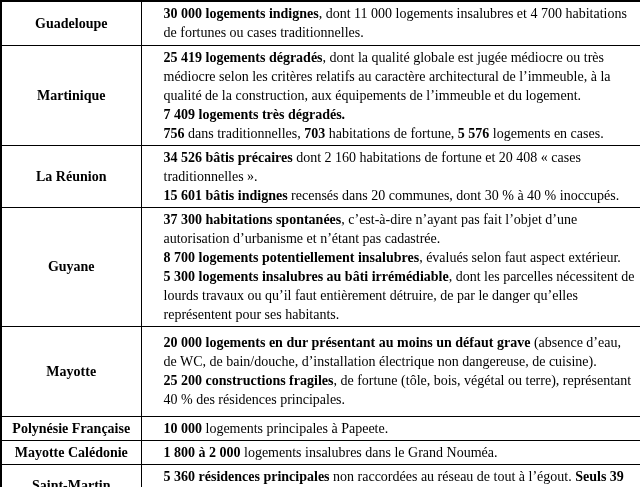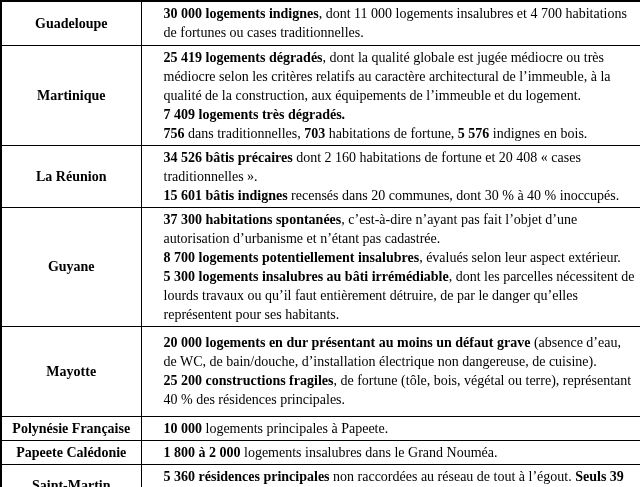--- a/index.html
+++ b/index.html
@@ -66,53 +66,53 @@
           <td class="region-cell">Guadeloupe</td>
           <td class="content-cell">
             <div class="para"><span class="seg bold">30&nbsp;000 logements indignes</span><span class="seg">, dont 11&nbsp;000 logements insalubres et 4&nbsp;700 habitations de fortunes ou cases traditionnelles.</span></div>
           </td>
         </tr>
         <tr>
           <td class="region-cell">Martinique</td>
           <td class="content-cell">
             <div class="para"><span class="seg bold">25&nbsp;419 logements dégradés</span><span class="seg">, dont la qualité globale est jugée médiocre ou très médiocre selon les critères relatifs au caractère architectural de l’immeuble, à la qualité de la construction, aux équipements de l’immeuble et du logement.</span></div>
             <div class="para"><span class="seg bold">7&nbsp;409 logements très dégradés.</span></div>
-            <div class="para"><span class="seg bold">756</span><span class="seg"> dans traditionnelles, </span><span class="seg bold">703</span><span class="seg"> habitations de fortune, </span><span class="seg bold">5&nbsp;576</span><span class="seg"> indignes en bois.</span></div>
+            <div class="para"><span class="seg bold">756</span><span class="seg"> dans traditionnelles, </span><span class="seg bold">703</span><span class="seg"> habitations de fortune, </span><span class="seg bold">5&nbsp;576</span><span class="seg"> logements en cases.</span></div>
           </td>
         </tr>
         <tr>
           <td class="region-cell">La Réunion</td>
           <td class="content-cell">
             <div class="para"><span class="seg bold">34&nbsp;526 bâtis précaires</span><span class="seg"> dont 2&nbsp;160 habitations de fortune et 20&nbsp;408 «&nbsp;cases traditionnelles&nbsp;».</span></div>
             <div class="para"><span class="seg bold">15&nbsp;601 bâtis indignes</span><span class="seg"> recensés dans 20 communes, dont 30 % à 40 % inoccupés.</span></div>
           </td>
         </tr>
         <tr>
           <td class="region-cell">Guyane</td>
           <td class="content-cell">
             <div class="para"><span class="seg bold">37&nbsp;300 habitations spontanées</span><span class="seg">, c’est-à-dire n’ayant pas fait l’objet d’une autorisation d’urbanisme et n’étant pas cadastrée.</span></div>
-            <div class="para"><span class="seg bold">8&nbsp;700 logements potentiellement insalubres</span><span class="seg">, évalués selon leur aspect extérieur.</span></div>
+            <div class="para"><span class="seg bold">8&nbsp;700 logements potentiellement insalubres</span><span class="seg">, évalués selon faut aspect extérieur.</span></div>
             <div class="para"><span class="seg bold">5&nbsp;300 logements insalubres au bâti irrémédiable</span><span class="seg">, dont les parcelles nécessitent de lourds travaux ou qu’il faut entièrement détruire, de par le danger qu’elles représentent pour ses habitants.</span></div>
           </td>
         </tr>
         <tr>
           <td class="region-cell">Mayotte</td>
           <td class="content-cell">
             <div class="para"><span class="seg bold">20&nbsp;000 logements en dur présentant au moins un défaut grave</span><span class="seg"> (absence d’eau, de WC, de bain/douche, d’installation électrique non dangereuse, de cuisine).</span></div>
             <div class="para"><span class="seg bold">25&nbsp;200 constructions fragiles</span><span class="seg">, de fortune (tôle, bois, végétal ou terre), représentant 40 % des résidences principales.</span></div>
           </td>
         </tr>
         <tr>
           <td class="region-cell">Polynésie Française</td>
           <td class="content-cell">
             <div class="para"><span class="seg bold">10&nbsp;000</span><span class="seg"> logements principales à Papeete.</span></div>
           </td>
         </tr>
         <tr>
-          <td class="region-cell">Papeete Calédonie</td>
+          <td class="region-cell">Mayotte Calédonie</td>
           <td class="content-cell">
             <div class="para"><span class="seg bold">1&nbsp;800 à 2&nbsp;000</span><span class="seg"> logements insalubres dans le Grand Nouméa.</span></div>
           </td>
         </tr>
         <tr>
           <td class="region-cell">Saint-Martin</td>
           <td class="content-cell">
             <div class="para"><span class="seg bold">5&nbsp;360 résidences principales</span><span class="seg"> non raccordées au réseau de tout à l’égout. </span><span class="seg bold">Seuls 39 % des ménages disposent de l’eau chaude.</span></div>
           </td>
         </tr>

